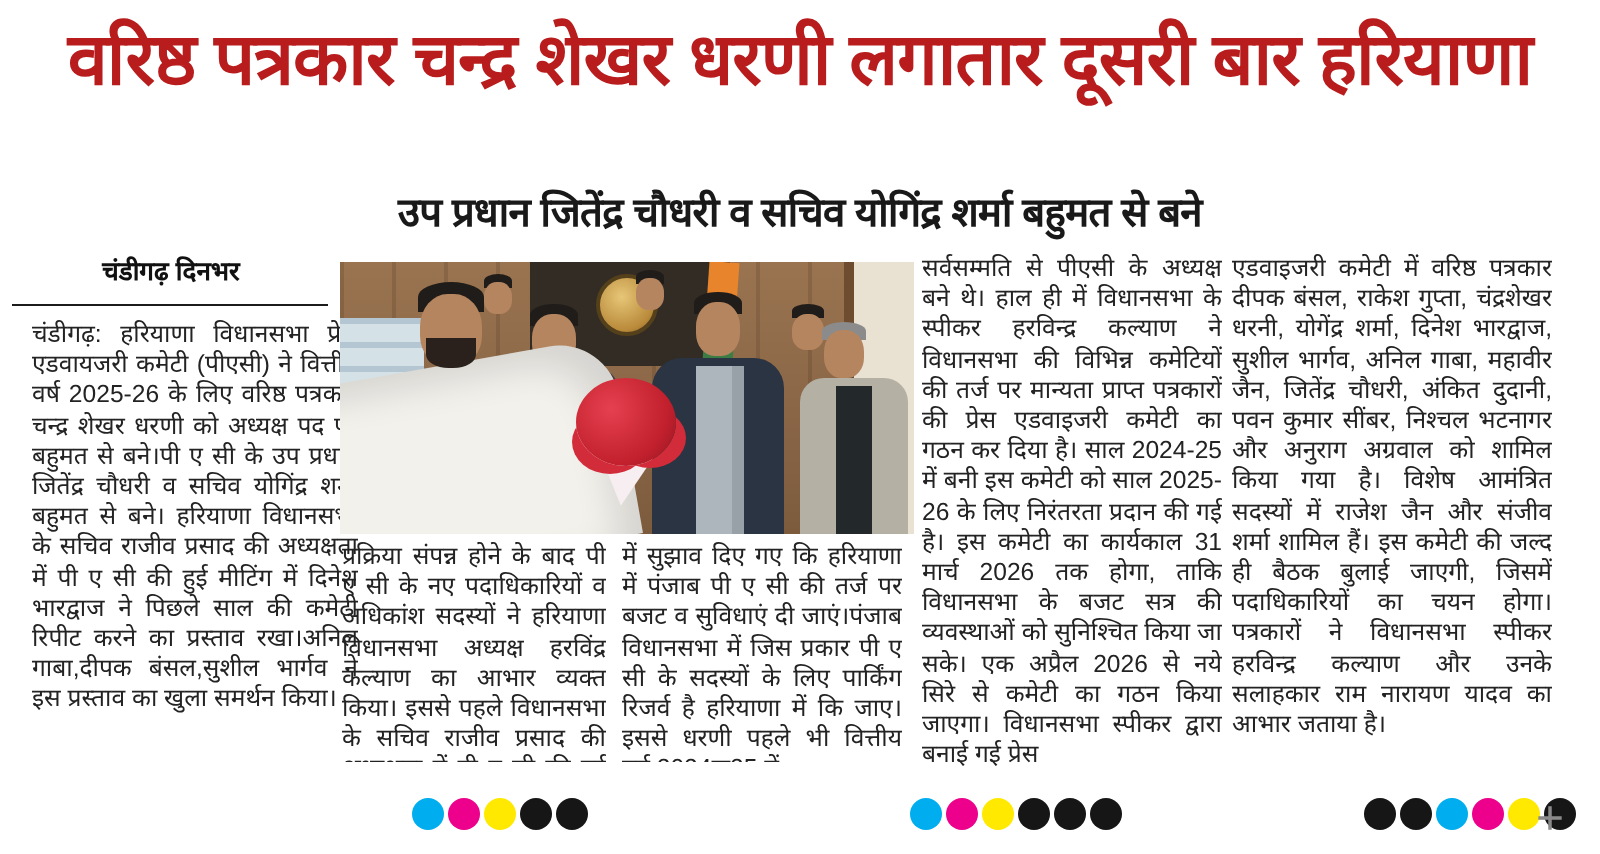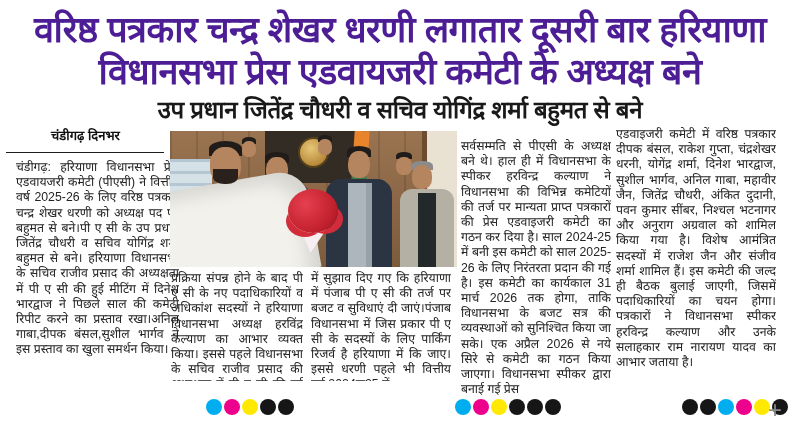--- a/index.html
+++ b/index.html
@@ -5,45 +5,45 @@
   html,body{margin:0;padding:0;}
   body{
     width:800px;height:427px;position:relative;overflow:hidden;
     background:#ffffff;
     font-family:"Liberation Sans","DejaVu Sans",sans-serif;
     color:#222;
   }
   
   .headline{
     position:absolute;left:0;top:10px;width:800px;text-align:center;
-    font-weight:700;color:#4c1d95;line-height:1.12;
+    font-weight:700;color:#b91c1c;line-height:1.12;
     font-size:36px;letter-spacing:-0.5px;
   }
   .headline .hl2{margin-top:2px;}
   .subheadline{
     position:absolute;left:0;top:92px;width:800px;text-align:center;
-    font-weight:700;color:#191919;font-size:24px;letter-spacing:-0.3px;
+    font-weight:700;color:#191919;font-size:20px;letter-spacing:-0.3px;
   }
   
   .dateline{
     position:absolute;left:4px;top:126px;width:163px;text-align:center;
     font-weight:700;font-size:13px;color:#111;
   }
   .rule{
     position:absolute;left:6px;top:152px;width:158px;height:0;
     border-top:1.6px solid #1c1c1c;
   }
   .col{
     position:absolute;overflow:hidden;
     font-size:12.3px;line-height:15.2px;text-align:justify;color:#232323;
   }
   .col-1{left:4px;top:160px;width:163px;height:216px;margin-left:12px;}
   .col-2{left:171px;top:271px;width:132px;height:110px;}
   .col-3{left:311px;top:271px;width:140px;height:110px;}
-  .col-4{left:461px;top:127px;width:150px;height:262px;margin-top:12px;}
+  .col-4{left:461px;top:127px;width:150px;height:262px;}
   .col-5{left:616px;top:127px;width:160px;height:248px;}
   
   .photo{
     position:absolute;left:170px;top:131px;width:287px;height:136px;
     overflow:hidden;background:
       repeating-linear-gradient(90deg,rgba(60,40,20,.18) 0 2px,rgba(0,0,0,0) 2px 26px),
       linear-gradient(180deg,#9a7450 0%,#8a6647 55%,#7c5b3d 100%);
   }
   .photo *{position:absolute;}
   .ph-window{left:0;top:28px;width:42px;height:74px;background:#c9d9e1;
@@ -101,21 +101,20 @@
   .plus{
     position:absolute;left:768px;top:396px;font-size:24px;color:#8a8a8a;
     font-weight:400;
   }
 </style>
 </head>
 <body>
 
 <div class="headline">
   <div class="hl1">वरिष्ठ पत्रकार चन्द्र शेखर धरणी लगातार दूसरी बार हरियाणा</div>
-  <div class="hl2">विधानसभा प्रेस एडवायजरी कमेटी के अध्यक्ष बने</div>
 </div>
 <div class="subheadline">उप प्रधान जितेंद्र चौधरी व सचिव योगिंद्र शर्मा बहुमत से बने</div>
 
 <div class="dateline">चंडीगढ़ दिनभर</div>
 <div class="rule"></div>
 <div class="col col-1">चंडीगढ़: हरियाणा विधानसभा प्रेस एडवायजरी कमेटी (पीएसी) ने वित्तीय वर्ष 2025-26 के लिए वरिष्ठ पत्रकार चन्द्र शेखर धरणी को अध्यक्ष पद पर बहुमत से बने।पी ए सी के उप प्रधान जितेंद्र चौधरी व सचिव योगिंद्र शर्मा बहुमत से बने। हरियाणा विधानसभा के सचिव राजीव प्रसाद की अध्यक्षता में पी ए सी की हुई मीटिंग में दिनेश भारद्वाज ने पिछले साल की कमेटी रिपीट करने का प्रस्ताव रखा।अनिल गाबा,दीपक बंसल,सुशील भार्गव ने इस प्रस्ताव का खुला समर्थन किया।</div>
 
 <div class="photo">
   <div class="ph-window"></div>
   <div class="ph-panel-dark"></div>

